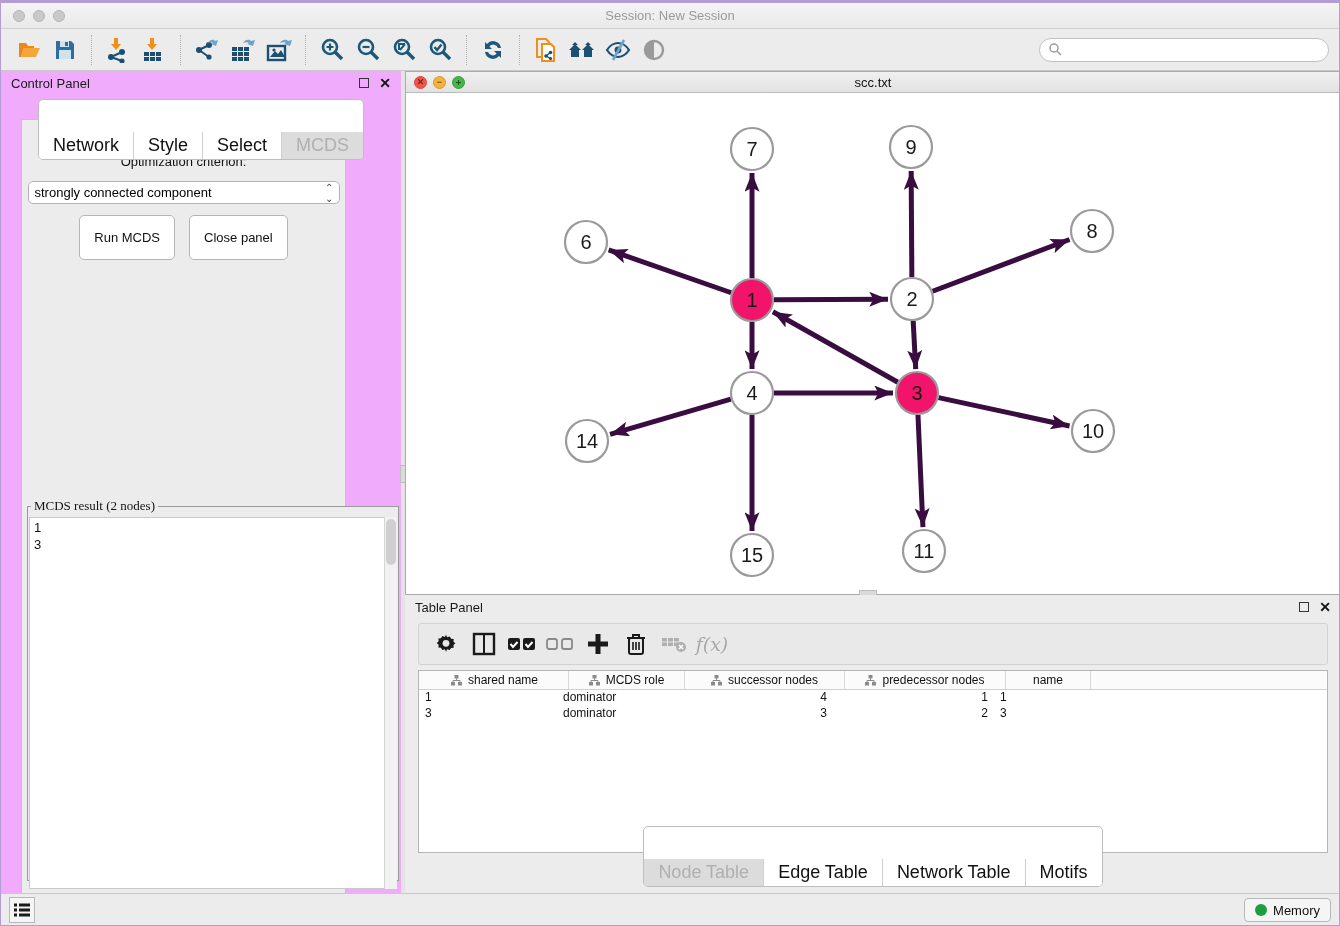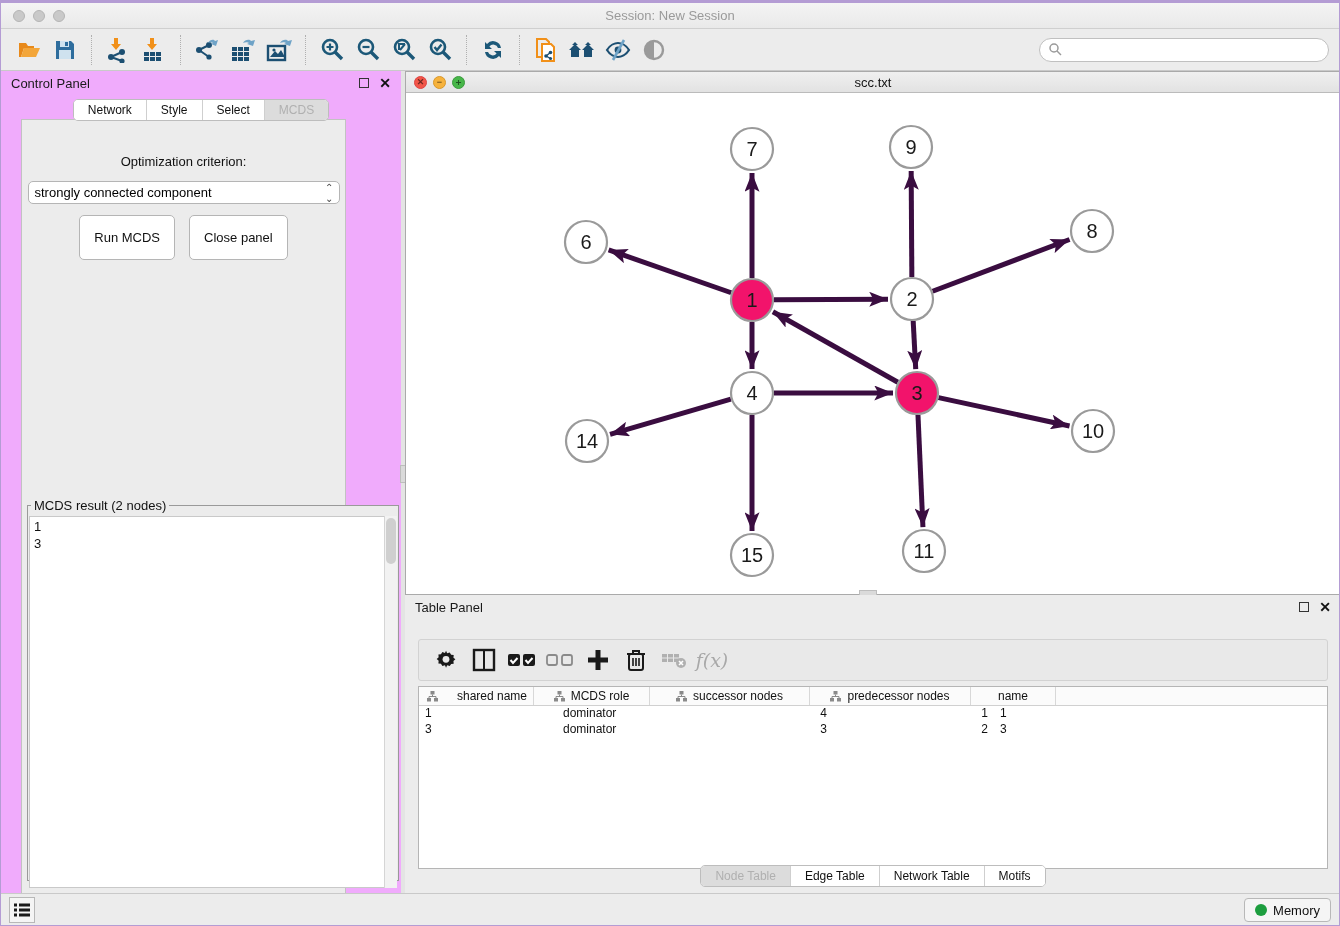--- a/index.html
+++ b/index.html
@@ -22,51 +22,51 @@
   .searchbox input{border:none;outline:none;flex:1;font-size:12px;background:transparent;}
   
   .panel-title{height:24px;display:flex;align-items:center;padding:0 10px;font-size:13px;color:#1a1a1a;}
   .panel-controls{margin-left:auto;display:flex;gap:10px;align-items:center;}
   .float-box{width:10px;height:10px;border:1.5px solid #333;}
   .close-x{font-size:14px;font-weight:bold;color:#111;line-height:10px;}
   
   .control-panel{position:absolute;left:0;top:68px;width:400px;height:822px;background:#f0abfc;}
   .cp-tabs{position:absolute;left:0;top:28px;width:100%;display:flex;justify-content:center;z-index:2;}
   .tabgroup{display:flex;border:1px solid #bdbdbd;border-radius:5px;overflow:hidden;background:#fff;}
-  .tab{padding:3px 14px;font-size:12px;background:#fff;color:#111;border-left:1px solid #cfcfcf;cursor:pointer;white-space:nowrap;}
+  .tab{padding:3px 14px;font-size:18px;background:#fff;color:#111;border-left:1px solid #cfcfcf;cursor:pointer;white-space:nowrap;margin-top:32px;}
   .tab:first-child{border-left:none;}
   .tab.selected{background:#dcdcdc;color:#b0b0b0;}
   .cp-body{position:absolute;left:8px;top:48px;width:325px;height:775px;border:1px solid #c2c2c2;background:#ececec;margin-left:12px;}
   .opt-label{margin-top:34px;text-align:center;font-size:13px;color:#111;}
   .dropdown{margin:12px auto 0;width:312px;height:23px;background:#fff;border:1px solid #b5b5b5;border-radius:5px;
     display:flex;align-items:center;padding:0 6px;font-size:13px;cursor:pointer;}
   .dd-arrows{margin-left:auto;font-size:10px;color:#444;letter-spacing:-1px;}
   .btnrow{display:flex;justify-content:center;gap:14px;margin-top:11px;}
   .pushbtn{background:#fff;border:1px solid #b5b5b5;border-radius:5px;padding:14px 14px;font-size:13px;color:#111;cursor:pointer;}
   .mcds-result{position:absolute;left:5px;top:378px;width:372px;height:383px;border:1px solid #9a9a9a;margin:0;padding:0;background:#ececec;}
-  .mcds-result legend{font-size:13px;padding:0 3px;margin-left:3px;color:#111;}
+  .mcds-result legend{font-size:13px;padding:0 3px;margin-left:3px;color:#111;font-family:Liberation Serif, serif;}
   .result-area{position:absolute;left:1px;top:3px;width:368px;height:372px;background:#fff;border:1px solid #c9c9c9;
     font-size:13px;color:#111;padding:1px 4px;line-height:17px;white-space:pre;}
   .result-scroll{position:absolute;right:1px;top:3px;width:13px;height:372px;background:#f2f2f2;border-left:1px solid #d5d5d5;}
   .result-thumb{position:absolute;left:1px;top:2px;width:10px;height:46px;background:#cfcfcf;border-radius:5px;}
   
   .vsplit{position:absolute;left:400px;top:68px;width:4px;height:822px;background:#e4e4e4;}
   .vgrip{position:absolute;left:399px;top:462px;width:7px;height:18px;background:#dadada;border:1px solid #bdbdbd;}
   .hgrip{position:absolute;left:858px;top:587px;width:18px;height:7px;background:#dadada;border:1px solid #bdbdbd;}
   
   .netwin{position:absolute;left:404px;top:68px;width:936px;height:524px;border:1px solid #aaa;background:#fff;}
   .net-titlebar{height:21px;background:linear-gradient(#f0f0f0,#e2e2e2);border-bottom:1px solid #bbb;
     display:flex;align-items:center;position:relative;}
   .net-title{position:absolute;left:0;right:0;text-align:center;font-size:13px;color:#111;}
   .tl{width:13px;height:13px;border-radius:50%;display:flex;align-items:center;justify-content:center;
     font-size:9px;font-weight:bold;color:rgba(0,0,0,.55);}
   .net-canvas{position:relative;width:100%;height:501px;background:#fff;overflow:hidden;}
   
   .table-panel{position:absolute;left:404px;top:592px;width:936px;height:298px;background:#ececec;}
-  .tp-toolbar{margin:20px 13px 0;height:42px;background:#e9e9e9;border:1px solid #d2d2d2;border-radius:3px;
+  .tp-toolbar{margin:4px 13px 0;height:42px;background:#e9e9e9;border:1px solid #d2d2d2;border-radius:3px;
     display:flex;align-items:center;padding:9px 10px;gap:4px;}
   .tp-btn{width:34px;height:34px;display:flex;align-items:center;justify-content:center;cursor:pointer;}
   .fx{font-family:"DejaVu Serif",serif;font-style:italic;font-size:19px;color:#a8a8a8;}
   .datatable{margin:5px 13px 0;background:#fff;border:1px solid #b5b5b5;height:183px;overflow:hidden;position:relative;}
   .thead{display:flex;height:19px;background:#fbfbfb;border-bottom:1px solid #d0d0d0;}
   .th{display:flex;align-items:center;gap:6px;padding:0 6px;font-size:12px;color:#111;border-right:1px solid #d8d8d8;}
   .trow{display:flex;height:16px;font-size:12px;color:#111;}
   .td{padding:0 6px;overflow:hidden;white-space:nowrap;}
   .bottom-tabs{position:absolute;bottom:6px;left:0;width:100%;display:flex;justify-content:center;}
   
@@ -423,21 +423,21 @@
             <circle cx="20" cy="13" r="5" fill="#b0b0b0"></circle>
             <path d="M18 11l4 4M22 11l-4 4" stroke="#fff" stroke-width="1.6"></path>
           </svg>
       </div>
       <div class="tp-btn">
         <span class="fx">f(x)</span>
       </div>
     </div>
     <div class="datatable">
       <div class="thead" id="thead">
-          <div class="th" style="width: 115px; justify-content: space-between; padding-left: 8px;">
+          <div class="th" style="width: 150px; justify-content: center; padding-left: 8px;">
             <svg width="11" height="11" viewBox="0 0 11 11">
               <rect x="3.5" y="0" width="4" height="3.5" fill="#8a8a8a"></rect>
               <rect x="0" y="7" width="4" height="3.5" fill="#8a8a8a"></rect>
               <rect x="7" y="7" width="4" height="3.5" fill="#8a8a8a"></rect>
               <path d="M5.5 3.5v2M2 7V5.5h7V7" stroke="#8a8a8a" fill="none"></path>
             </svg>
             <span>shared name</span>
           </div>
           <div class="th" style="width: 116px; justify-content: center;">
             <svg width="11" height="11" viewBox="0 0 11 11">

